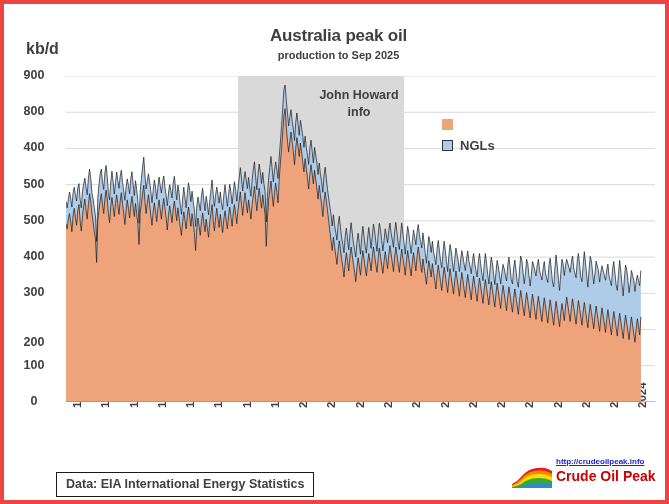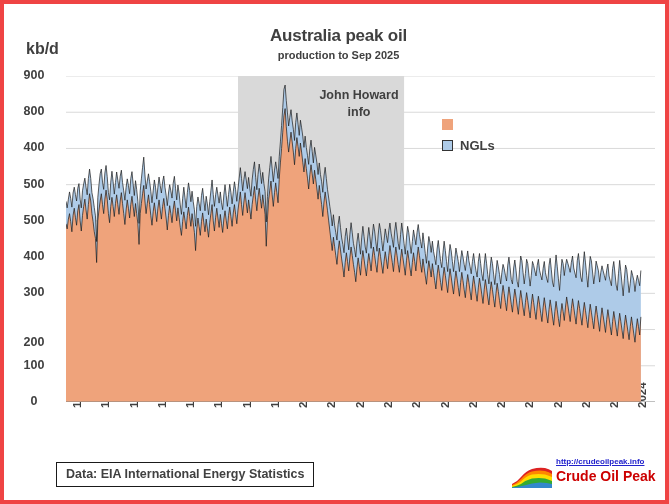--- a/index.html
+++ b/index.html
@@ -71,21 +71,21 @@
   }
   .lgsw{
     width:11px;height:11px;margin-right:7px;
   }
   .lgtx{
     font-size:13px;font-weight:bold;color:#404040;
     white-space:nowrap;
   }
   
   #srcbox{
-    position:absolute;left:52px;top:458px;
+    position:absolute;left:52px;top:468px;
     border:1.6px solid #1a1a1a;
     background:#fff;
     padding:4px 9px 5px 9px;
     font-size:12.5px;font-weight:bold;color:#404040;
     white-space:nowrap;
   }
   
   #logo{
     position:absolute;left:508px;top:452px;
     width:150px;height:40px;

